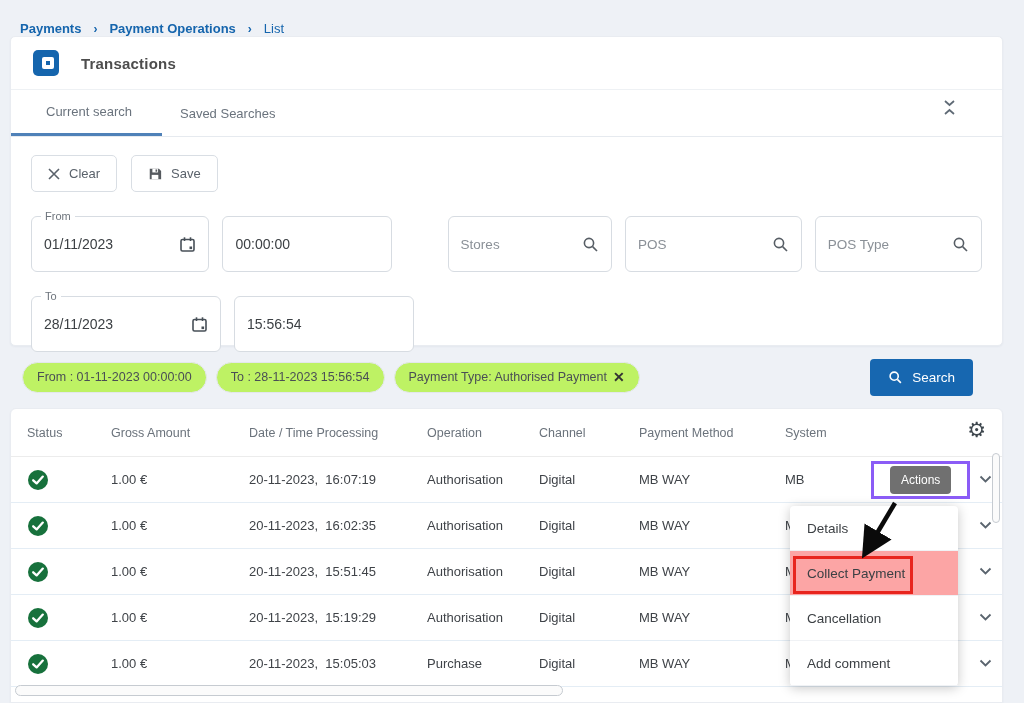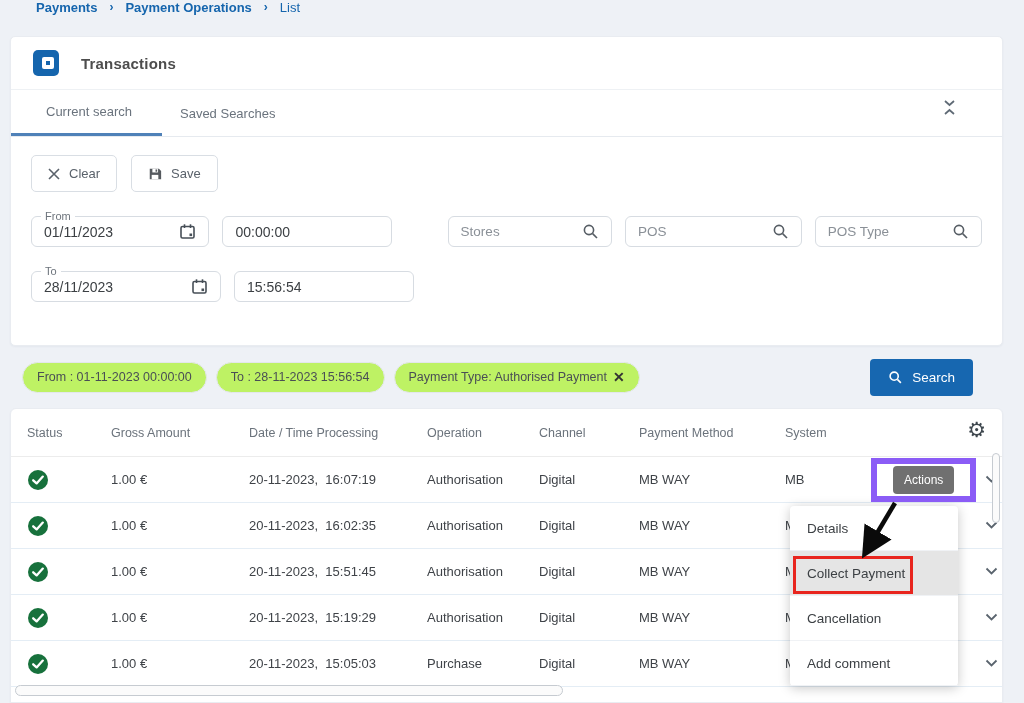--- a/index.html
+++ b/index.html
@@ -1,20 +1,20 @@
 <!DOCTYPE html>
 <html><head>
 <meta charset="utf-8">
 <style>
   * { margin:0; padding:0; box-sizing:border-box; }
   html,body { width:1024px; height:703px; overflow:hidden; }
   body { background:#eef1f6; font-family:"Liberation Sans", sans-serif; color:#3f444a; position:relative; }
 
   
-  .breadcrumb { height:36px; display:flex; align-items:flex-start; padding:0 36px; gap:12px; font-size:13px; }
+  .breadcrumb { height:36px; display:flex; align-items:flex-end; padding:0 20px; gap:12px; font-size:13px; }
   .crumb { color:#1565ad; font-weight:700; cursor:pointer; }
   .crumb.last { font-weight:400; }
   .crumb-sep { color:#1565ad; font-size:12px; font-weight:700; }
 
   
   .card { position:absolute; left:10px; width:993px; background:#fff; border:1px solid #e9ecf1; border-radius:5px; box-shadow:0 1px 2px rgba(40,60,90,.05); }
   #filter-card { top:36px; height:310px; }
   #table-card  { top:408px; height:295px; border-radius:6px 6px 0 0; }
 
   
@@ -37,21 +37,21 @@
   .row-ranges { justify-content:space-between; margin-bottom:24px; }
   .btn-group { display:flex; }
   .btn-group .qbtn { height:37px; background:#fff; border:1px solid #d9dee4; border-right:none; font-size:13px; color:#5a626b; display:flex; align-items:center; justify-content:center; cursor:pointer; }
   .btn-group .qbtn:first-child { border-radius:4px 0 0 4px; width:41px; }
   .btn-group .qbtn:last-child  { border-radius:0 4px 4px 0; width:41px; border-right:1px solid #d9dee4; }
   .btn-group .qbtn.wide { width:94px; }
   .right-tools { display:flex; gap:14px; }
   .obtn { height:37px; min-width:86px; padding:0 16px; background:#fff; border:1px solid #d9dee4; border-radius:5px; display:flex; align-items:center; gap:9px; font-size:13px; color:#5a626b; cursor:pointer; }
 
   .row-fields { gap:13px; margin-bottom:24px; }
-  .field { position:relative; height:31px; border:1px solid #d7dce2; border-radius:6px; background:#fff; display:flex; align-items:center; padding:0 12px; cursor:text;gap:20px; }
+  .field { position:relative; height:56px; border:1px solid #d7dce2; border-radius:6px; background:#fff; display:flex; align-items:center; padding:0 12px; cursor:text;gap:20px; }
   .field .flabel { position:absolute; top:-7px; left:9px; font-size:11px; color:#6d747c; background:#fff; padding:0 4px; }
   .field .fvalue { font-size:14px; color:#3c4044; flex:1; }
   .field .fplaceholder { font-size:13.5px; color:#8a9097; flex:1; }
   .field .ficon { margin-left:8px; display:flex; }
   .w-date { width:190px; }
   .w-time { width:180px; }
   .w-stores { width:175px;margin-left:43px; }
   .w-pos { width:188px; }
   .w-postype { width:178px; }
   .w-other { width:274px; }
@@ -65,33 +65,33 @@
 
   
   .tgrid { display:grid; grid-template-columns:84px 138px 178px 112px 100px 146px 86px 1fr 30px; align-items:center; padding:0 16px; }
   .thead { height:48px; color:#6b737c; font-size:12.5px; border-bottom:1px solid #ececec; position:relative; }
   .gear { position:absolute; right:16px; top:11px; font-size:21px; color:#3e474e; font-family:"DejaVu Sans", sans-serif; cursor:pointer; line-height:1; }
   .trow { height:46px; font-size:13px; color:#3f4348; border-bottom:1px solid #e4edf5; }
   .cell-dt { white-space:pre; }
   .status-ic { display:flex; align-items:center; }
   .actions-slot { justify-self:end; visibility:hidden; position:relative; z-index:7; }
   .trow.has-actions .actions-slot { visibility:visible; }
-  .red-frame-btn { display:inline-block; border:6px solid #8b5cf6; padding:2px 16px; }
+  .red-frame-btn { display:inline-block; border:3px solid #8b5cf6; padding:2px 16px; }
   .actions-btn { background:#707070; color:#fff; border:none; border-radius:4px; font-size:12px; padding:7px 11px; cursor:pointer; font-family:inherit; }
   .row-chevron { justify-self:center; cursor:pointer; display:flex; }
 
   
   .hscroll-thumb { position:absolute; left:4px; bottom:6px; width:548px; height:11px; background:#fbfbfb; border:1px solid #c6cbd1; border-radius:6px; cursor:grab; }
   .vscroll-thumb { position:absolute; right:2px; top:44px; width:8px; height:70px; background:#fbfbfb; border:1px solid #c6cbd1; border-radius:5px; cursor:grab; }
 
   
   .menu { position:absolute; left:790px; top:506px; width:168px; background:#fff; border-radius:4px; box-shadow:0 2px 12px rgba(0,0,0,.22); z-index:5; padding:0; }
   .menu-item { height:45px; display:flex; align-items:center; padding-left:17px; font-size:13.5px; color:#3c4044; cursor:pointer; border-bottom:1px solid #f0f2f5; }
   .menu-item:last-child { border-bottom:none; }
-  .menu-item.hl { background:#e5e5e5; }
+  .menu-item.hl { background:#fca5a5; }
   .red-frame-item { position:absolute; left:3px; top:50px; width:120px; height:38px; border:3px solid #e8251e; pointer-events:none; z-index:6; }
   .annotation-arrow { position:absolute; left:843px; top:497px; z-index:8; pointer-events:none; }
 
   svg { display:block; }
 </style>
 </head>
 <body>
 
 <div class="breadcrumb">
   <span class="crumb">Payments</span>

